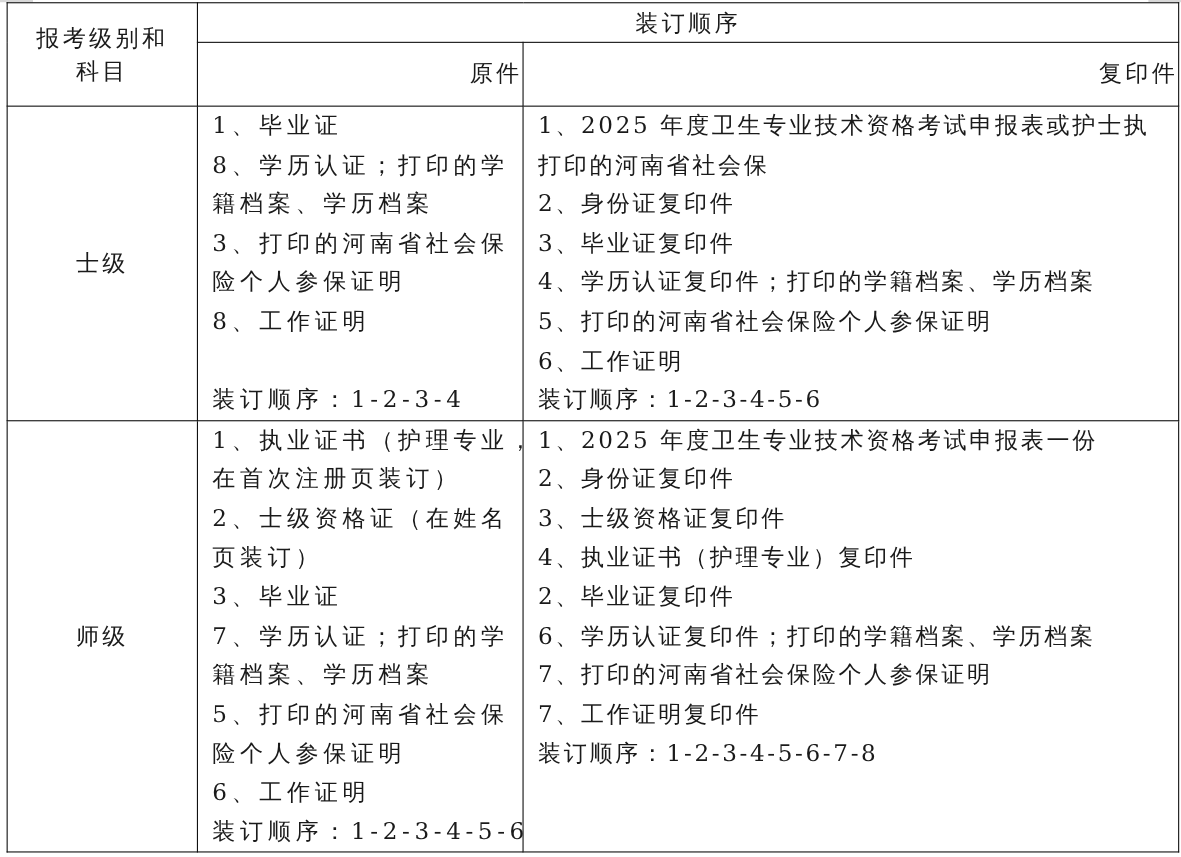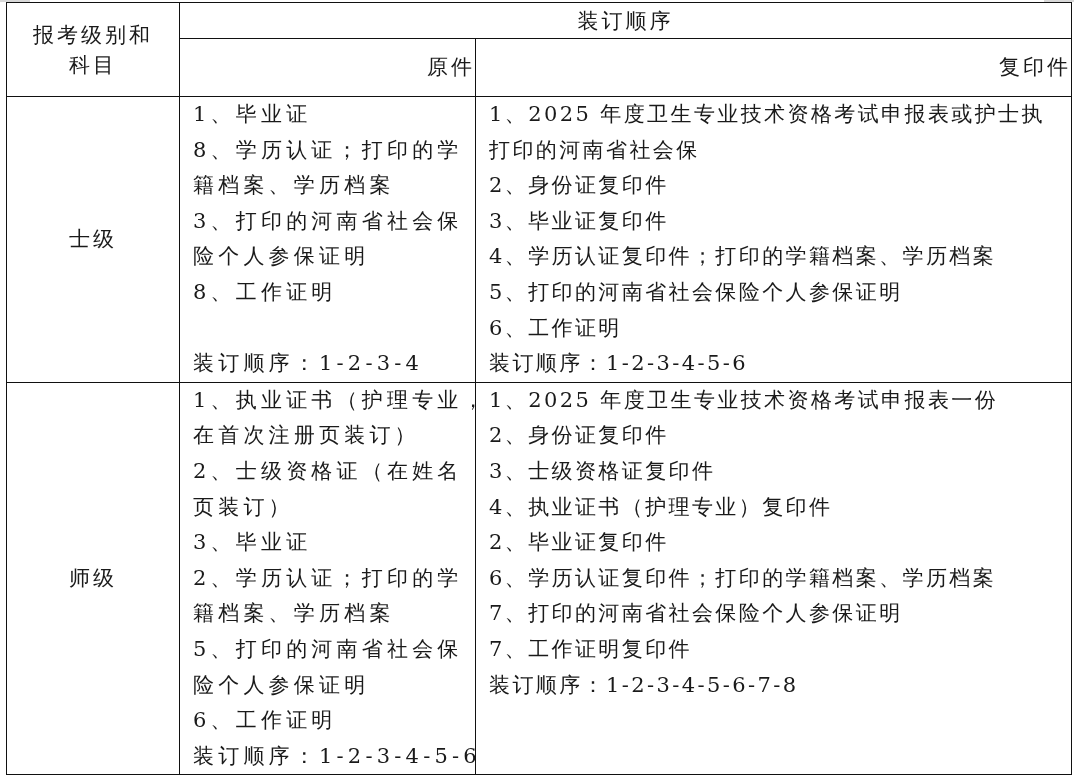--- a/index.html
+++ b/index.html
@@ -129,21 +129,21 @@
   </tr>
 
   <tr class="row-shi2">
     <td class="grade-cell">师级</td>
     <td class="list-cell orig">
       <span class="line"><span>1、执业证书（</span><span class="bold">护理专业，</span></span>
       <span class="line"><span class="bold">在首次注册页装订</span><span>）</span></span>
       <span class="line">2、士级资格证（在姓名</span>
       <span class="line">页装订）</span>
       <span class="line">3、毕业证</span>
-      <span class="line">2、学历认证；打印的学</span>
+      <span class="line">7、学历认证；打印的学</span>
       <span class="line">籍档案、学历档案</span>
       <span class="line">5、打印的河南省社会保</span>
       <span class="line">险个人参保证明</span>
       <span class="line">6、工作证明</span>
       <span class="line">装订顺序：1-2-3-4-5-6</span>
     </td>
     <td class="list-cell copy">
       <span class="line">1、2025 年度卫生专业技术资格考试申报表一份</span>
       <span class="line">2、身份证复印件</span>
       <span class="line">3、士级资格证复印件</span>

